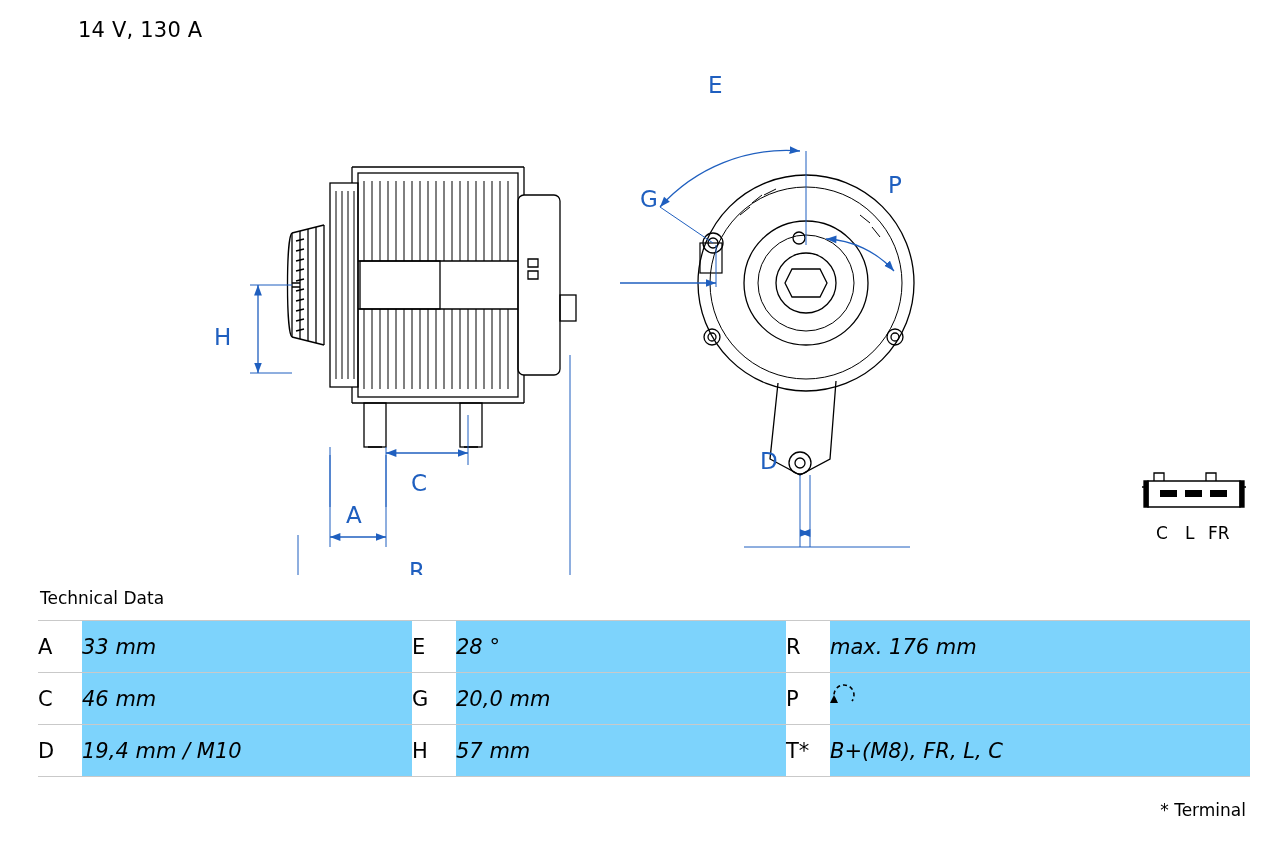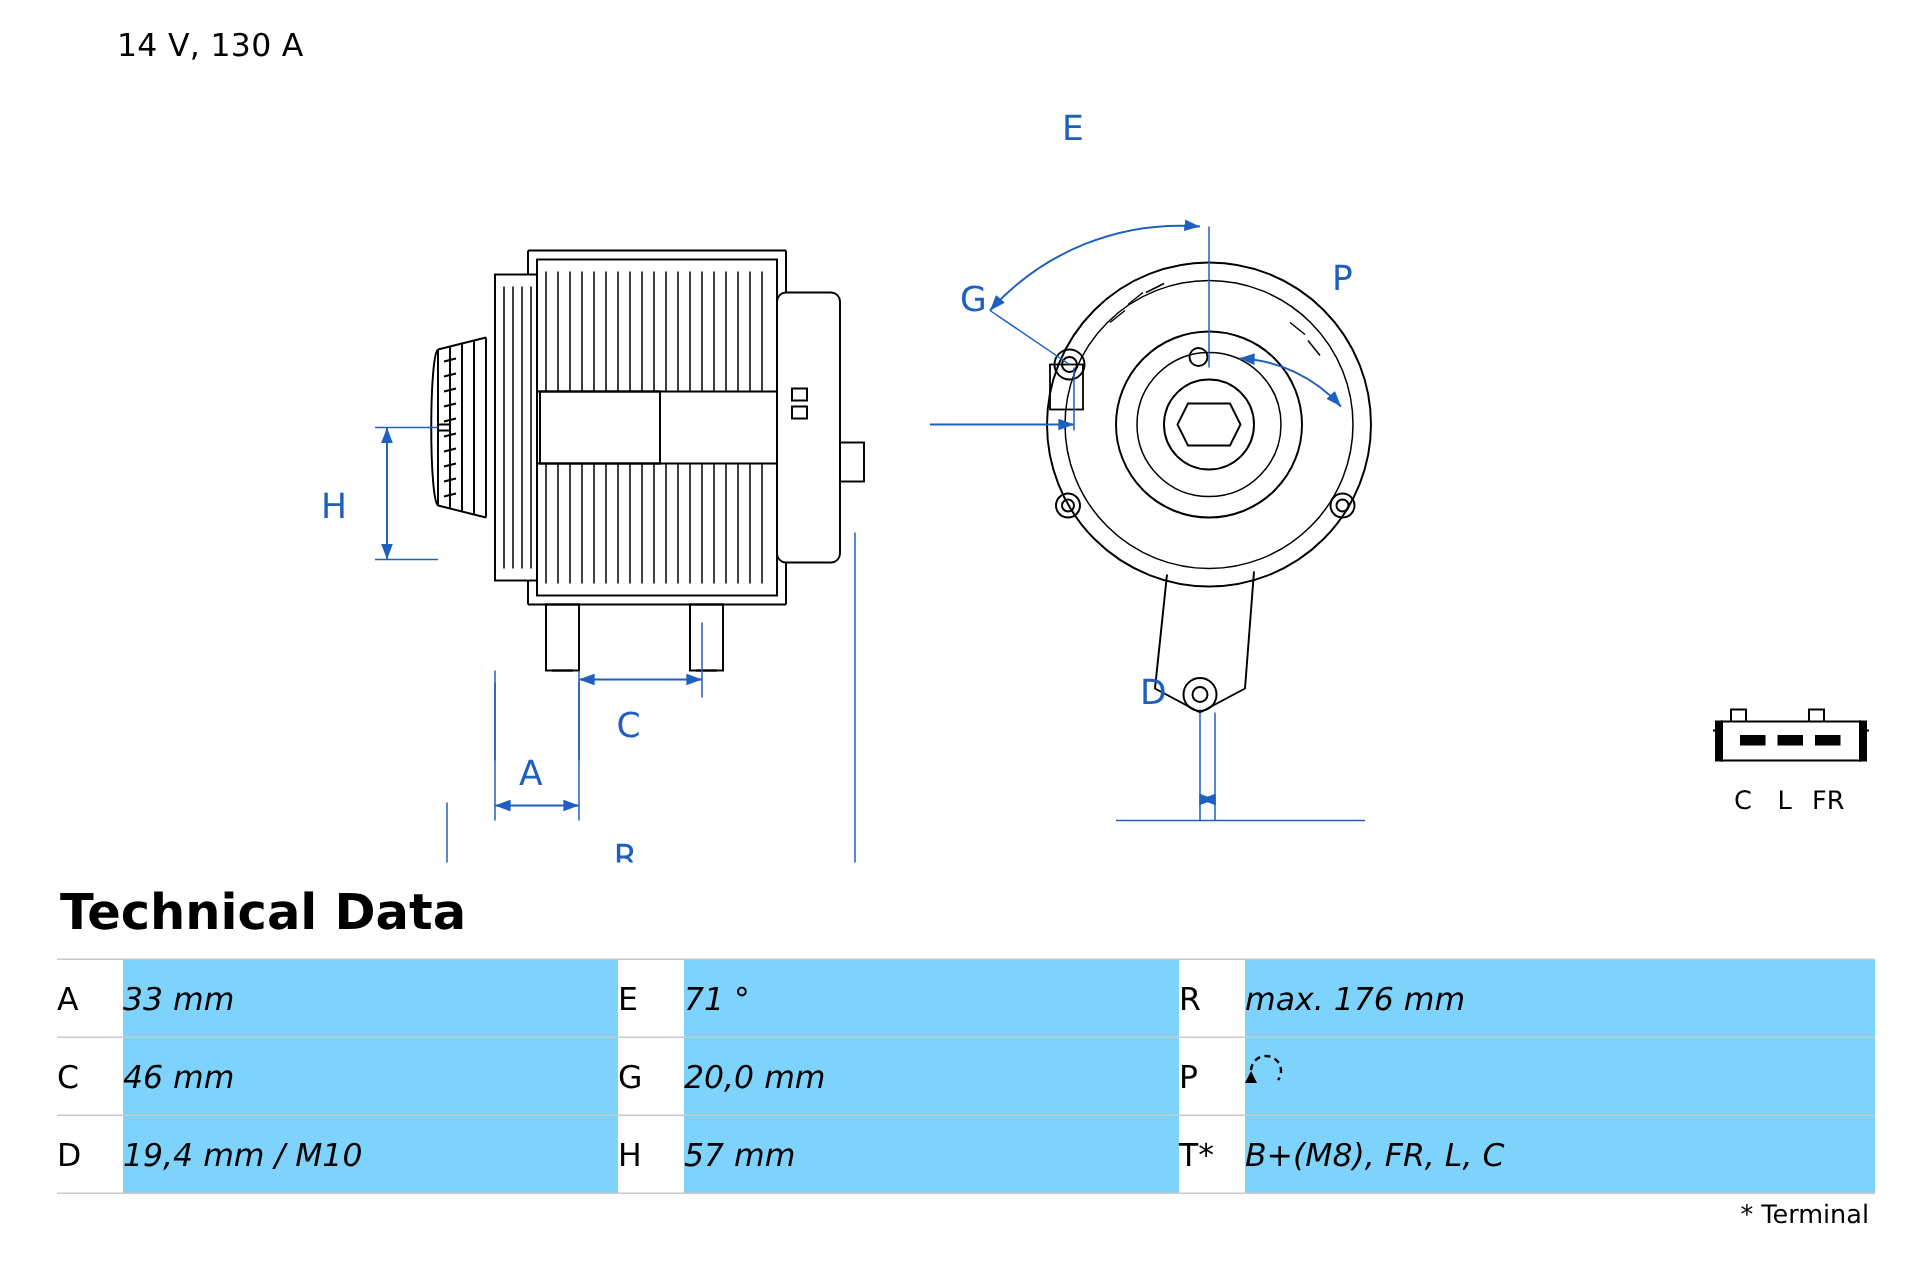--- a/index.html
+++ b/index.html
@@ -29,22 +29,22 @@
   }
   .drawing-area svg { display: block; }
 
   .tech-wrap {
     position: absolute;
     left: 38px;
     top: 588px;
     width: 1208px;
   }
   .tech-title {
-    font-size: 33px;
-    font-weight: bold;
+    font-size: 17px;
+    font-weight: normal;
     margin: 0 0 12px 2px;
   }
   table.tech {
     border-collapse: collapse;
     width: 1208px;
     table-layout: fixed;
   }
   table.tech td {
     border-top: 1px solid #c9c9c9;
     border-bottom: 1px solid #c9c9c9;
@@ -256,21 +256,21 @@
       <col class="c-key">
         <col class="c-val2">
       <col class="c-key">
         <col class="c-val3">
     </colgroup>
     <tbody>
       <tr>
         <td class="key">A</td>
         <td class="val">33 mm</td>
         <td class="key">E</td>
-        <td class="val">71 °</td>
+        <td class="val">28 °</td>
         <td class="key">R</td>
         <td class="val">max. 176 mm</td>
       </tr>
       <tr>
         <td class="key">C</td>
         <td class="val">46 mm</td>
         <td class="key">G</td>
         <td class="val">20,0 mm</td>
         <td class="key">P</td>
         <td class="val">

